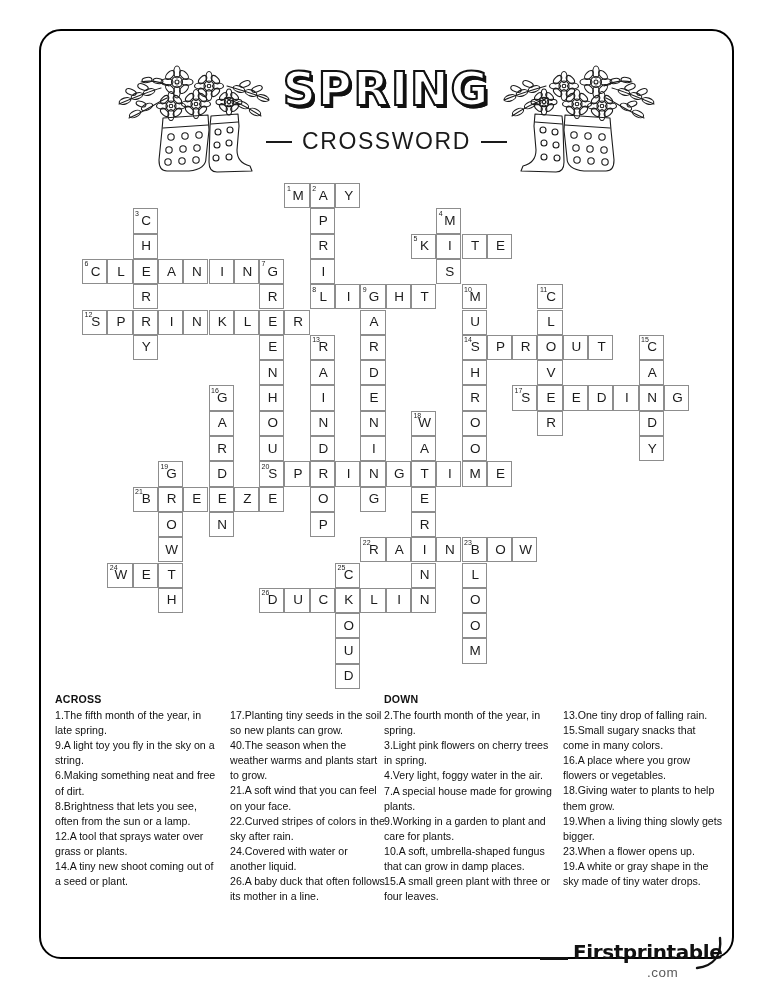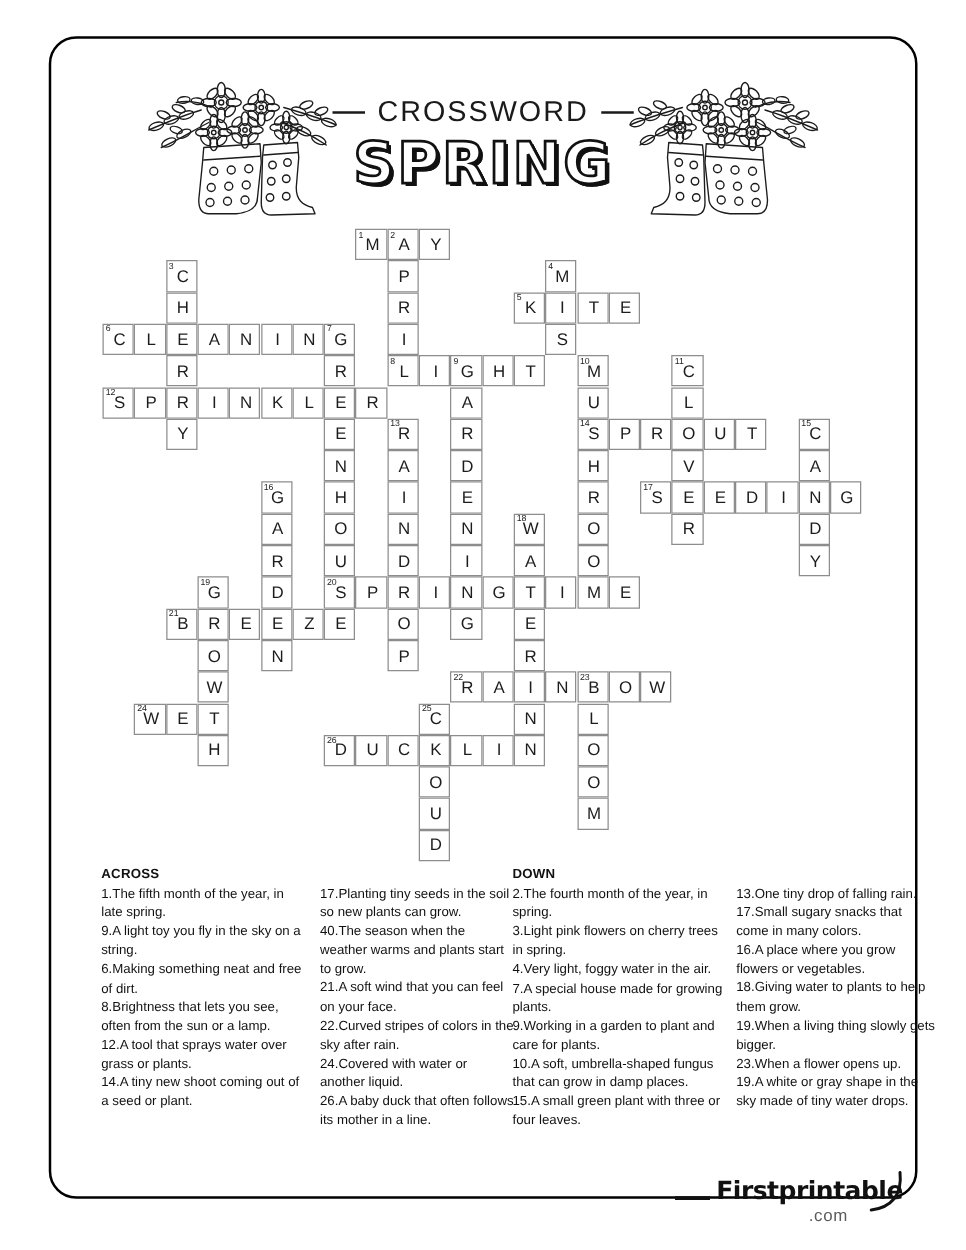--- a/index.html
+++ b/index.html
@@ -109,21 +109,20 @@
     left: 55px; top: 692px;
     width: 665px; height: 225px;
   }
   .clue-col {
     position: absolute;
     top: 0;
     font-family: "Liberation Sans", sans-serif;
     font-size: 10.6px;
     line-height: 15.1px;
     color: #111;
-    margin-left: 26px;
   }
   #col-across-1 { left: 0px;   width: 162px; }
   #col-across-2 { left: 175px; width: 155px; }
   #col-down-1   { left: 329px; width: 172px; }
   #col-down-2   { left: 508px; width: 160px; }
 
   .clue-heading {
     font-weight: 700;
     font-size: 10.6px;
     letter-spacing: 0.2px;
@@ -384,26 +383,26 @@
         <circle cx="88" cy="83" r="3.2"></circle>
       <circle cx="58" cy="98" r="3.2"></circle>
         <circle cx="72" cy="97" r="3.2"></circle>
         <circle cx="86" cy="96" r="3.2"></circle>
       <circle cx="57" cy="110" r="3.2"></circle>
         <circle cx="71" cy="109" r="3.2"></circle>
         <circle cx="85" cy="108" r="3.2"></circle>
     </svg>
 
     <div id="title-block">
+      <div id="spring-title">SPRING</div>
       <div id="sub-row">
         <span class="sub-rule"></span>
         <span id="crossword-sub">CROSSWORD</span>
         <span class="sub-rule"></span>
       </div>
-      <div id="spring-title">SPRING</div>
     </div>
   </div>
 
   <div id="grid">
       <div class="cell" style="left: 202.4px; top: 0px;">
         <span class="num">1</span>
         <span class="letter">M</span>
       </div>
       <div class="cell" style="left: 227.7px; top: 0px;">
         <span class="num">2</span>
@@ -874,21 +873,21 @@
         <div class="clue-line">3.Light pink flowers on cherry trees in spring.</div>
         <div class="clue-line">4.Very light, foggy water in the air.</div>
         <div class="clue-line">7.A special house made for growing plants.</div>
         <div class="clue-line">9.Working in a garden to plant and care for plants.</div>
         <div class="clue-line">10.A soft, umbrella-shaped fungus that can grow in damp places.</div>
         <div class="clue-line">15.A small green plant with three or four leaves.</div>
       </div>
     <div class="clue-col" id="col-down-2">
         <div class="spacer-head"></div>
         <div class="clue-line">13.One tiny drop of falling rain.</div>
-        <div class="clue-line">17.Small sugary snacks that come in many colors.</div>
+        <div class="clue-line">15.Small sugary snacks that come in many colors.</div>
         <div class="clue-line">16.A place where you grow flowers or vegetables.</div>
         <div class="clue-line">18.Giving water to plants to help them grow.</div>
         <div class="clue-line">19.When a living thing slowly gets bigger.</div>
         <div class="clue-line">23.When a flower opens up.</div>
         <div class="clue-line">19.A white or gray shape in the sky made of tiny water drops.</div>
       </div>
   </div>
 
   <div id="footer-logo">
     <div id="logo-rule"></div>

